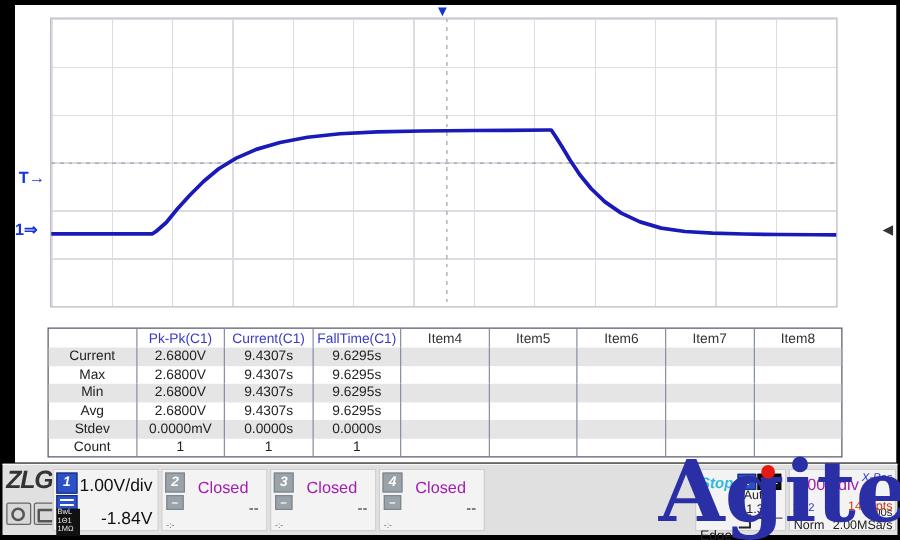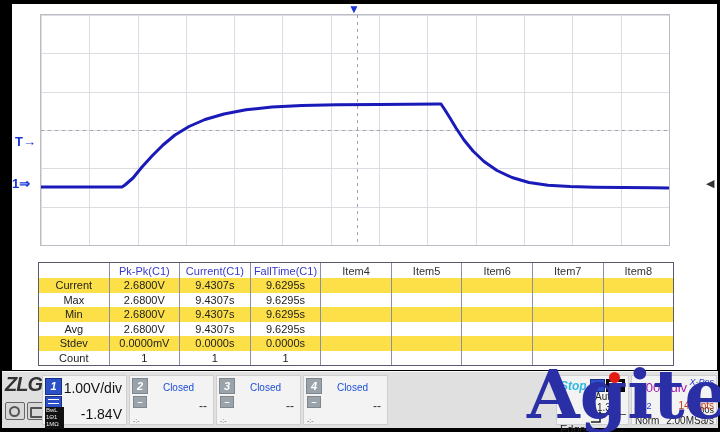--- a/index.html
+++ b/index.html
@@ -19,21 +19,21 @@
   .wave{position:absolute;left:0;top:0;}
   .trig-top{position:absolute;left:336px;top:-2px;font-size:12px;color:#1535d8;}
   .tmark{position:absolute;left:3px;top:130px;font-size:13px;font-weight:bold;color:#1535d8;}
   .ch1mark{position:absolute;left:0px;top:172px;font-size:13px;font-weight:bold;color:#1535d8;}
   .rmark{position:absolute;left:694px;top:173px;font-size:11px;color:#333;}
   
   .mtable{position:absolute;left:26px;top:258px;width:634px;height:102px;background:#fff;
           border:1px solid #5a5a6e;display:flex;flex-direction:column;font-size:11px;}
   .trow{flex:1;display:flex;}
   .trow.hdr{flex:0 0 15px;}
-  .trow.shade{background:#fde047;}
+  .trow.shade{background:#e5e5e5;}
   .cell{flex:1;border-left:1px solid #8890a8;display:flex;align-items:center;justify-content:center;
         white-space:nowrap;overflow:hidden;color:#222;}
   .cell:first-child{border-left:none;}
   .hdr .cell{color:#333;}
   .hdr .cell.meas{color:#3a3ac8;}
   
   .bar{position:absolute;left:2px;top:371px;width:716px;height:56px;background:#e0e0e0;
        border-top:1px solid #f8f8f8;}
   .blk{position:absolute;top:3px;height:50px;background:#f3f3f3;border:1px solid #cfcfcf;box-sizing:border-box;}
   .brand{position:absolute;left:3px;top:1px;width:36px;height:54px;}
@@ -46,21 +46,21 @@
   .badge{position:absolute;color:#fff;font-weight:bold;font-style:italic;text-align:center;}
   .b-blue{background:#2b50c8;border:1px solid #1a2f80;}
   .b-gray{background:#9aa2aa;border:1px solid #7e868e;}
   .b-black{background:#0d0d0d;border:1px solid #000;}
   .lines{position:absolute;left:2px;right:2px;top:2px;bottom:2px;
          background:repeating-linear-gradient(to bottom,#fff 0 1.5px,transparent 1.5px 4px);}
   .ch .scale{position:absolute;right:4px;top:4px;font-size:14px;color:#111;}
   .ch .offset{position:absolute;right:4px;top:30px;font-size:14px;color:#111;}
   .infobox{position:absolute;left:2px;top:31px;width:19px;height:22px;background:#111;color:#eee;
            font-size:6px;line-height:7px;padding-left:1px;box-sizing:border-box;}
-  .closed .state{position:absolute;left:14px;right:0;top:6px;text-align:center;font-size:10px;color:#1d4ed8;}
+  .closed .state{position:absolute;left:14px;right:0;top:6px;text-align:center;font-size:13px;color:#a21caf;}
   .closed .val{position:absolute;right:6px;top:23px;font-size:12px;color:#333;}
   .closed .sub{position:absolute;left:3px;top:41px;font-size:7px;color:#666;}
   .trg .stop{position:absolute;left:3px;top:3px;font-size:12px;font-weight:bold;color:#2fb9e0;font-style:italic;}
   .trg .mode{position:absolute;left:38px;top:15px;font-size:10px;}
   .trg .lvl{position:absolute;left:40px;top:26px;font-size:10px;}
   .trg .lvline{position:absolute;left:36px;right:2px;top:38px;border-top:1px solid #555;}
   .trg .etype{position:absolute;left:3px;top:35px;font-size:11px;margin-top:12px;}
   .trg svg{position:absolute;left:32px;top:34px;}
   .tb .scale{position:absolute;left:3px;top:4px;font-size:13px;color:#a21caf;}
   .tb .xpl{position:absolute;right:2px;top:1px;font-size:9px;color:#2536cc;font-style:italic;}

